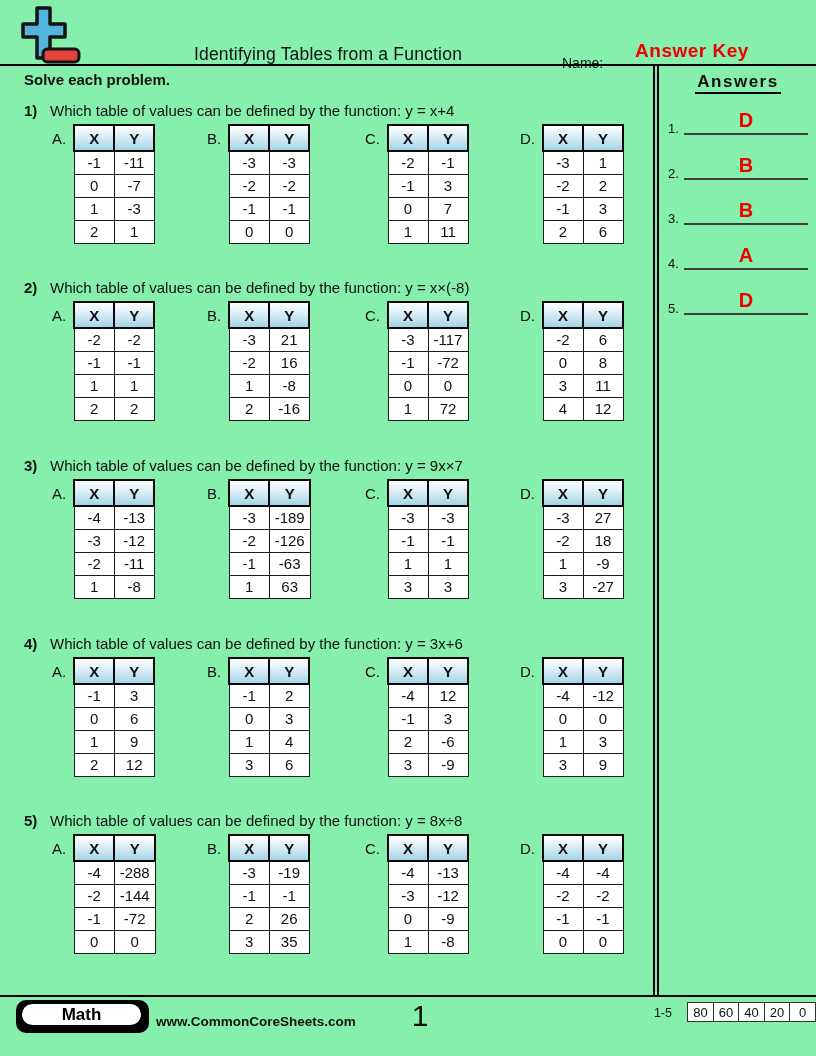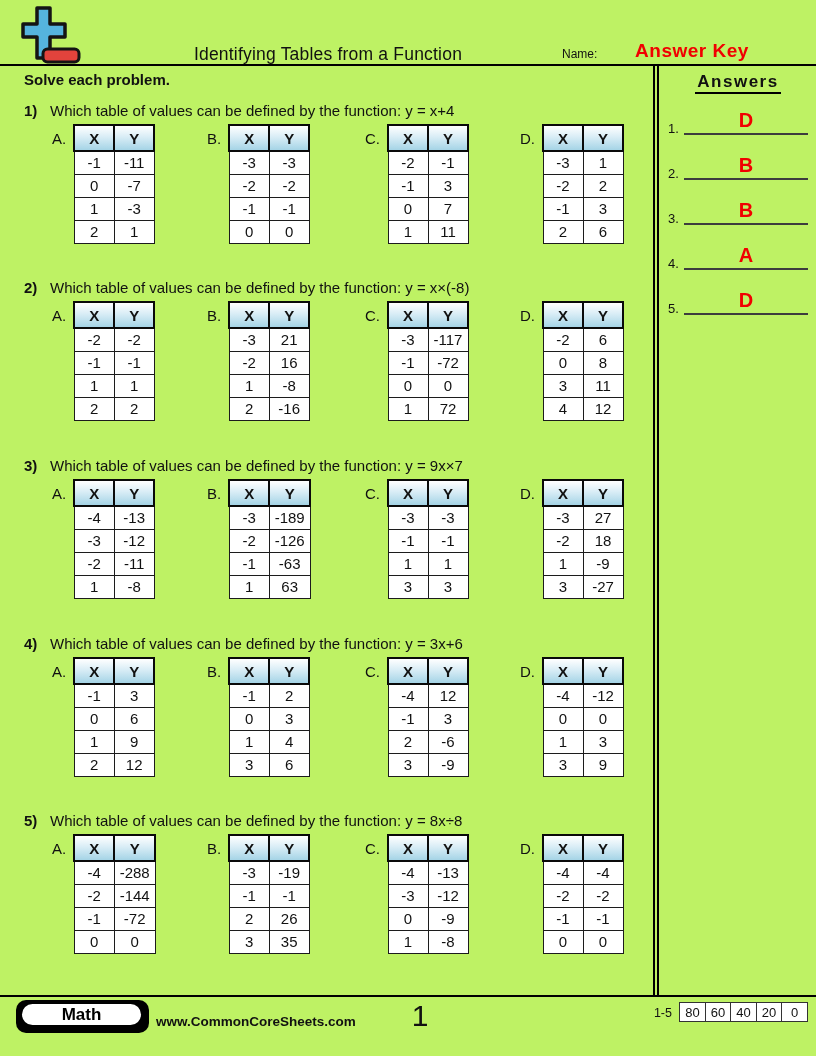--- a/index.html
+++ b/index.html
@@ -1,23 +1,23 @@
 <!DOCTYPE html>
 <html style="--answer_red: #f10000; --table_head_mid: #d9edf6; --table_head_bottom: #a5d4e6; --logo_blue: #55b4de; --logo_red: #e2433c;"><head>
 <meta charset="utf-8">
 <style>
   * { margin:0; padding:0; box-sizing:border-box; }
   html,body { background:#e8e8e8; }
   body { font-family:"Liberation Sans", sans-serif; color:#111; }
-  .page { position:relative; width:816px; height:1056px; background:#bef264; overflow:hidden; }
+  .page { position:relative; width:816px; height:1056px; background:#86efac; overflow:hidden; }
 
   
   .logo { position:absolute; left:20px; top:6px; }
   .title { position:absolute; left:148px; top:44px; width:360px; text-align:center; font-size:17.5px; letter-spacing:.2px; }
-  .name-label { position:absolute; left:562px; top:47px; font-size:12px; }
+  .name-label { position:absolute; left:562px; top:55px; font-size:14px; }
   .answer-key { position:absolute; left:622px; top:40px; width:140px; text-align:center; font-size:19px; font-weight:bold; color:var(--answer_red,#f10000); letter-spacing:.5px; }
   .top-rule { position:absolute; left:0; top:64px; width:816px; height:2px; background:#000; }
   .instructions { position:absolute; left:24px; top:71px; font-size:15px; font-weight:bold; }
 
   
   .sep { position:absolute; left:653px; top:64px; height:931px; width:6px; border-left:2px solid #000; border-right:2px solid #000; }
   .answers { position:absolute; left:660px; top:64px; width:156px; }
   .answers-heading { margin-top:8px; text-align:center; font-size:17px; font-weight:bold; letter-spacing:1.5px; }
   .answers-heading span { border-bottom:2.5px solid #000; padding:0 2px 1px 2px; }
   .ans-items { margin-top:3px; }
@@ -44,21 +44,21 @@
 
   
   .footer { position:absolute; left:0; top:995px; width:816px; height:61px; border-top:2px solid #000; }
   .badge { position:absolute; left:16px; top:3px; width:133px; height:33px; background:#000; border-radius:10px; display:flex; padding:4px 8px 8px 6px; }
   .badge-inner { flex:1; background:#fff; border-radius:16px; display:flex; align-items:center; justify-content:center; font-size:17px; font-weight:bold; color:#000; }
   .website { position:absolute; left:156px; top:17px; font-size:13.5px;font-weight:bold; }
   .page-num { position:absolute; left:320px; top:2px; width:200px; text-align:center; font-size:30px; }
   .range { position:absolute; left:632px; top:9px; width:40px; text-align:right; font-size:12.5px; }
   .scores { position:absolute; left:679px; top:5px; display:flex; }
   .score-box { width:27px; height:20px; border:1.5px solid #333; margin-left:-1.5px; display:flex; align-items:center; justify-content:center; font-size:13px; background:#fff; }
-  .score-box:first-child { margin-left:0; }
+  .score-box:first-child { margin-left:8px; }
 </style>
 </head>
 <body>
 
 <div class="page">
 
   <svg class="logo" width="62" height="60" viewBox="0 0 62 60">
     <path d="M17,2 h13 v16 h15 v13 h-15 v21 h-13 v-21 H3 V18 h14 Z" fill="#55b4de" stroke="#141414" stroke-width="3.5" stroke-linejoin="round"></path>
     <rect x="23" y="43" width="36" height="13" rx="4.5" fill="#e2433c" stroke="#141414" stroke-width="3"></rect>
   </svg>

